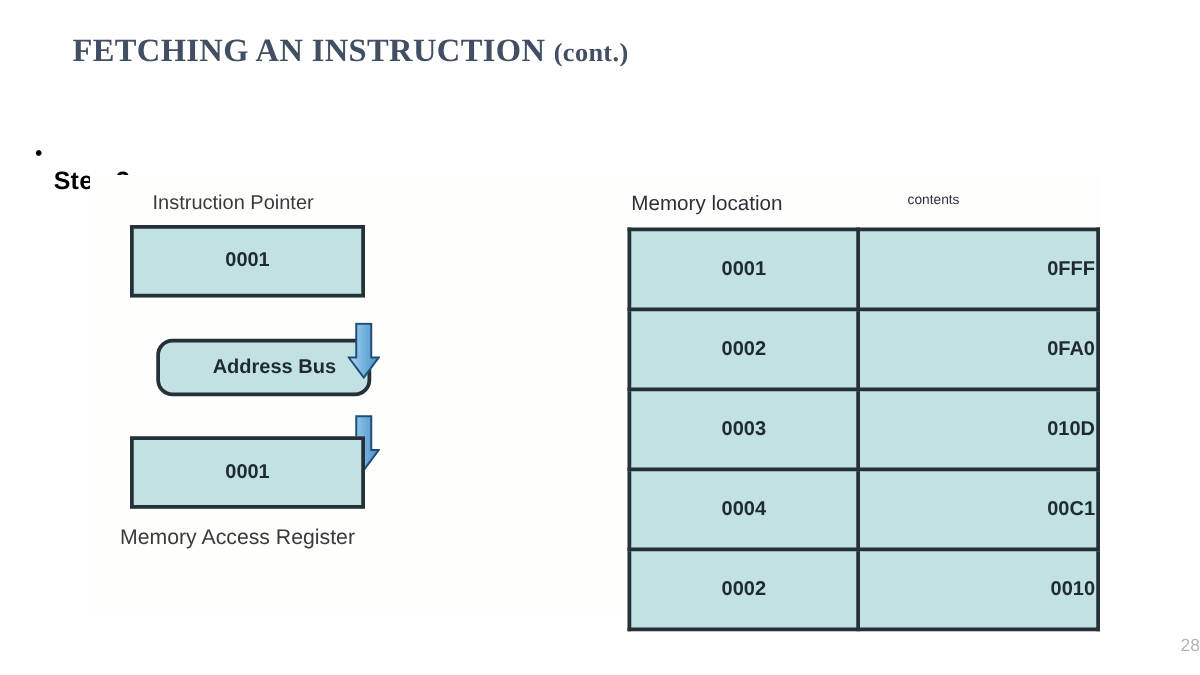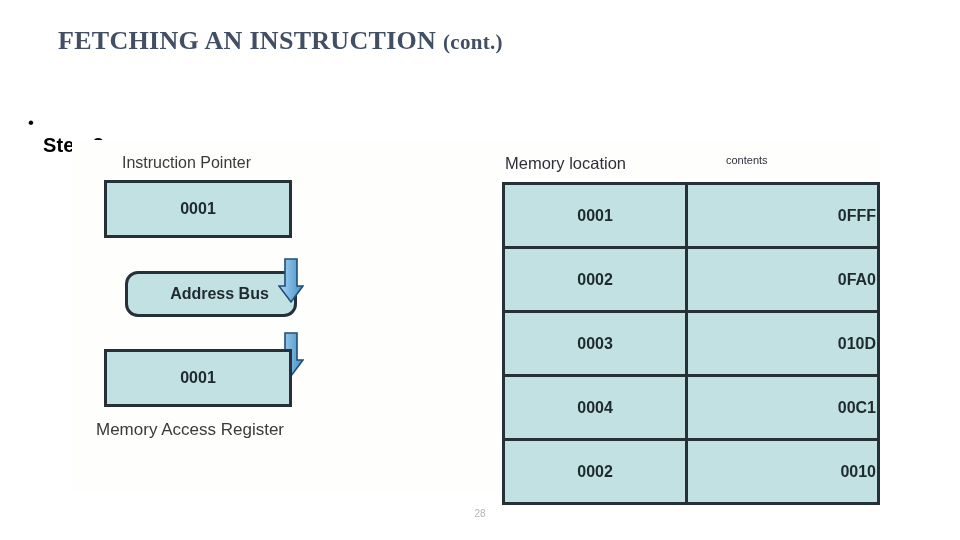--- a/index.html
+++ b/index.html
@@ -126,22 +126,22 @@
     line-height: 1.32;
     color: #2e2e38;
   }
 
   
   #slide-number {
     position: absolute;
     left: 0;
     top: 508px;
     width: 960px;
-    text-align: center;
-    font-size: 10px;
+    text-align: right;
+    font-size: 14px;
     color: #b5b5b5;
   }
 </style>
 </head>
 <body>
 
 <div id="slide-title">
   <span>FETCHING AN INSTRUCTION </span><span class="cont">(cont.)</span>
 </div>
 

